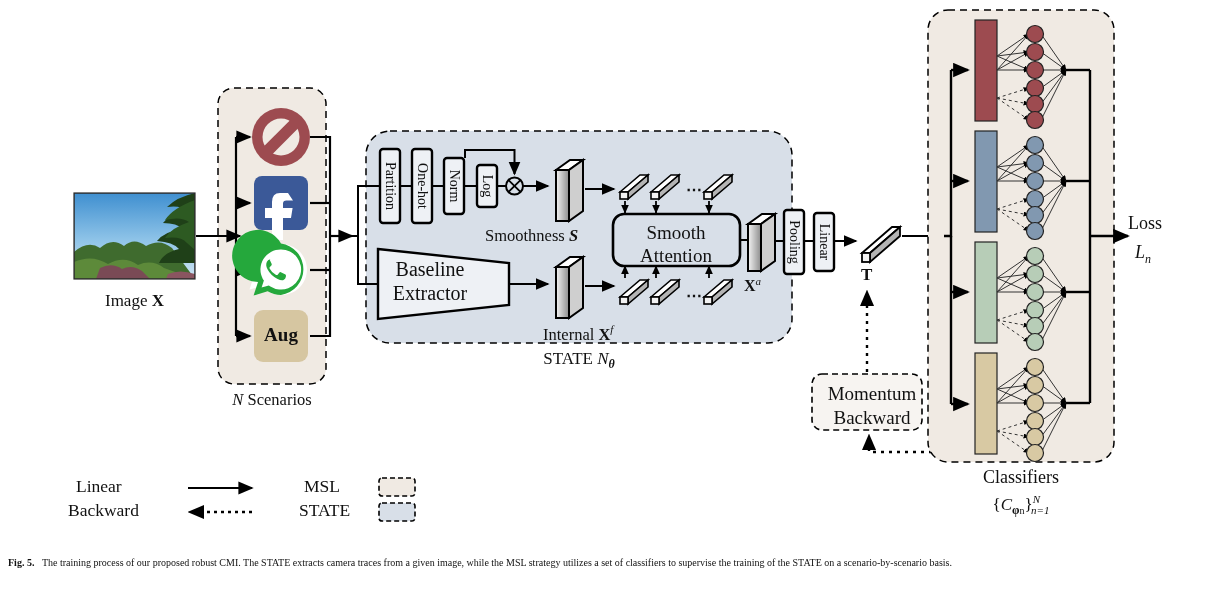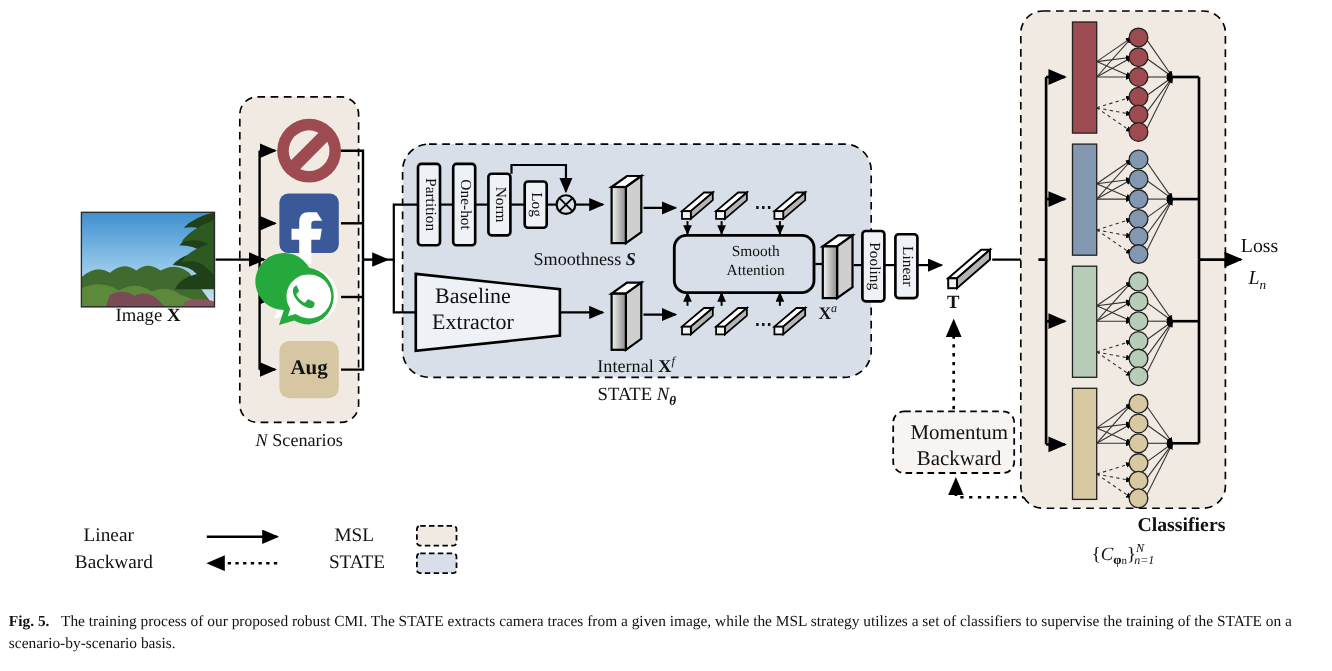--- a/index.html
+++ b/index.html
@@ -4,21 +4,21 @@
 <style>
   html,body{margin:0;padding:0;background:#ffffff;}
   body{width:1211px;height:610px;position:relative;
        font-family:"Liberation Serif","DejaVu Serif",serif;color:#111;}
   #fig{position:absolute;left:0;top:0;width:1211px;height:610px;}
   .lbl{position:absolute;white-space:nowrap;line-height:1;}
   .it{font-style:italic;}
   .bd{font-weight:bold;}
   svg{position:absolute;left:0;top:0;}
   #caption{position:absolute;left:8px;top:556px;width:1196px;
-           font-size:14px;line-height:1.42;text-align:left;}
+           font-size:10px;line-height:1.42;text-align:left;}
   #caption b{font-weight:bold;}
 </style>
 </head>
 <body>
 
 <div id="fig">
 
 <svg width="1211" height="610" viewBox="0 0 1211 610">
   <defs>
     <marker id="ah" markerWidth="7" markerHeight="7" refX="6.2" refY="3" orient="auto">
@@ -380,57 +380,57 @@
   </g>
 
   <g>
     <line x1="188" y1="488" x2="252" y2="488" stroke="#000" stroke-width="2.2" marker-end="url(#ah)"></line>
     <line x1="252" y1="512" x2="190" y2="512" stroke="#000" stroke-width="2.4" stroke-dasharray="3,4" marker-end="url(#ahd)"></line>
     <rect x="379" y="478" width="36" height="18" rx="3" ry="3" fill="#f0eae3" stroke="#000" stroke-width="1.6" stroke-dasharray="5,3"></rect>
     <rect x="379" y="503" width="36" height="18" rx="3" ry="3" fill="#d8dfe8" stroke="#000" stroke-width="1.6" stroke-dasharray="5,3"></rect>
   </g>
 </svg>
 
-<div class="lbl" style="left:74px;top:278px;width:121px;text-align:center;font-size:17px;"><span>Image </span><span class="bd">X</span></div>
+<div class="lbl" style="left:74px;top:292px;width:121px;text-align:center;font-size:17px;"><span>Image </span><span class="bd">X</span></div>
 
 <div class="lbl bd" style="left:254px;top:325px;width:54px;text-align:center;font-size:19px;">Aug</div>
 
 <div class="lbl" style="left:218px;top:392px;width:108px;text-align:center;font-size:16.5px;"><span class="it">N</span><span> Scenarios</span></div>
 
 <div class="lbl" style="left:390px;top:186px;font-size:14px;transform:translate(-50%,-50%) rotate(90deg);">Partition</div>
 <div class="lbl" style="left:422px;top:186px;font-size:14px;transform:translate(-50%,-50%) rotate(90deg);">One-hot</div>
 <div class="lbl" style="left:454px;top:186px;font-size:14px;transform:translate(-50%,-50%) rotate(90deg);">Norm</div>
 <div class="lbl" style="left:487px;top:186px;font-size:14px;transform:translate(-50%,-50%) rotate(90deg);">Log</div>
 
 <div class="lbl" style="left:794px;top:242px;font-size:14px;transform:translate(-50%,-50%) rotate(90deg);">Pooling</div>
 <div class="lbl" style="left:824px;top:242px;font-size:14px;transform:translate(-50%,-50%) rotate(90deg);">Linear</div>
 
 <div class="lbl" style="left:485px;top:228px;font-size:16.5px;"><span>Smoothness </span><span class="bd it">S</span></div>
 
 <div class="lbl" style="left:378px;top:257px;width:104px;text-align:center;font-size:20px;line-height:1.22;"><span>Baseline</span><br><span>Extractor</span></div>
 
 <div class="lbl" style="left:500px;top:324px;font-size:16.5px;margin-left:43px;"><span>Internal </span><span class="bd">X</span><sup style="font-size:11px;" class="it">f</sup></div>
 
-<div class="lbl" style="left:613px;top:222px;width:148px;text-align:center;font-size:14px;line-height:1.2;"><span>Smooth</span><br><span>Attention</span></div>
+<div class="lbl" style="left:613px;top:222px;width:126px;text-align:center;font-size:19px;line-height:1.2;"><span>Smooth</span><br><span>Attention</span></div>
 
 <div class="lbl bd" style="left:744px;top:276px;font-size:16px;"><span>X</span><sup style="font-size:11px;font-weight:normal;" class="it">a</sup></div>
 
 <div class="lbl bd" style="left:686px;top:182px;font-size:16px;letter-spacing:1px;">⋯</div>
 <div class="lbl bd" style="left:686px;top:288px;font-size:16px;letter-spacing:1px;">⋯</div>
 
 <div class="lbl" style="left:366px;top:350px;width:426px;text-align:center;font-size:17px;"><span>STATE </span><span style="font-family:'Liberation Serif',serif;font-style:italic;">N</span><sub class="bd it" style="font-size:12px;">θ</sub></div>
 
 <div class="lbl bd" style="left:861px;top:266px;font-size:17px;">T</div>
 
 <div class="lbl" style="left:812px;top:382px;width:120px;text-align:center;font-size:19px;line-height:1.28;"><span>Momentum</span><br><span>Backward</span></div>
 
 <div class="lbl" style="left:1128px;top:214px;font-size:18px;">Loss</div>
 <div class="lbl" style="left:1135px;top:243px;font-size:18px;"><span class="it" style="font-family:'Liberation Serif',serif;">L</span><sub class="it" style="font-size:12px;">n</sub></div>
 
-<div class="lbl" style="left:928px;top:468px;width:186px;text-align:right;font-size:18px;font-weight:bold;">Classifiers</div>
+<div class="lbl" style="left:928px;top:468px;width:186px;text-align:center;font-size:18px;">Classifiers</div>
 <div class="lbl" style="left:928px;top:494px;width:186px;text-align:center;font-size:17px;"><span>{</span><span class="it">C</span><sub class="bd" style="font-size:12px;">φ</sub><sub style="font-size:10px;">n</sub><span>}</span><sup class="it" style="font-size:11px;">N</sup><sub class="it" style="font-size:11px;margin-left:-9px;">n=1</sub></div>
 
 <div class="lbl" style="left:76px;top:478px;font-size:17.5px;">Linear</div>
 <div class="lbl" style="left:68px;top:502px;font-size:17.5px;">Backward</div>
 <div class="lbl" style="left:304px;top:478px;font-size:17.5px;">MSL</div>
 <div class="lbl" style="left:299px;top:502px;font-size:17.5px;">STATE</div>
 
 </div>
 
 <div id="caption"><b>Fig. 5.</b>&nbsp;&nbsp;&nbsp;<span>The training process of our proposed robust CMI. The STATE extracts camera traces from a given image, while the MSL strategy utilizes a set of classifiers to supervise the training of the STATE on a scenario-by-scenario basis.</span></div>

